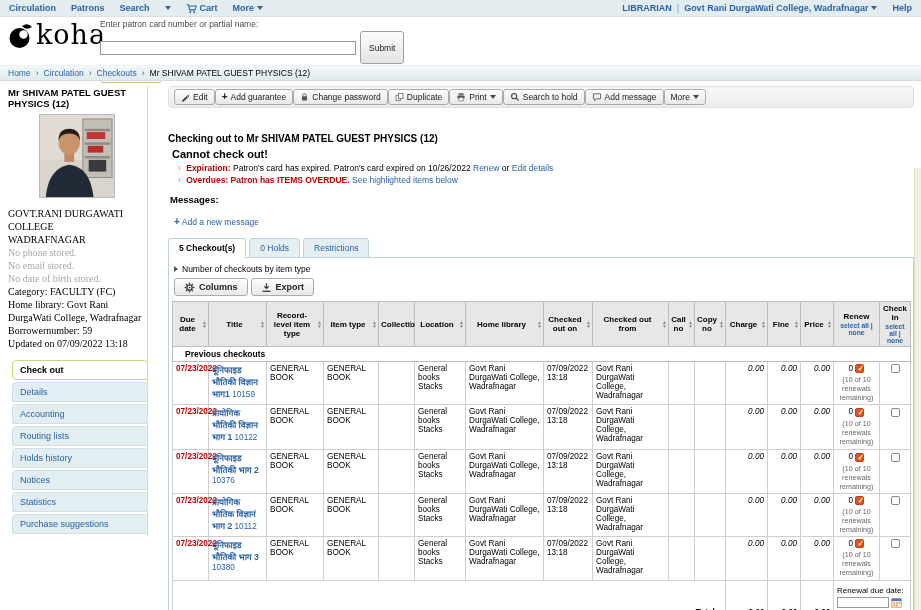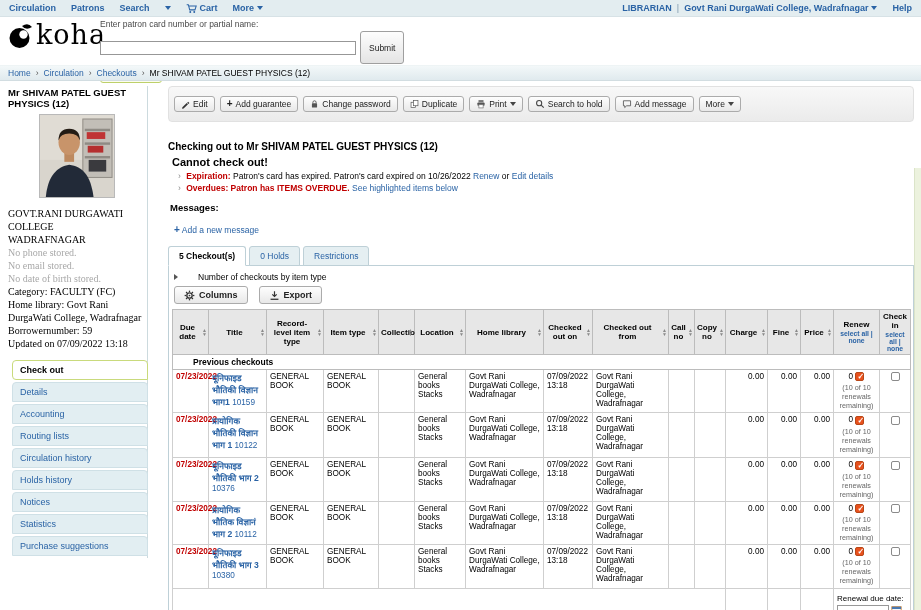--- a/index.html
+++ b/index.html
@@ -56,73 +56,73 @@
   .sidemenu { margin-top:10px; margin-right:-1px; }
   .sm-item {
     background:#e2eef2; border:1px solid #cfe0e6; border-radius:4px 4px 0 0;
     font-size:9px; color:#2a63a5; padding:4px 7px; margin:0 0 2px 6px; cursor:pointer;
   }
   .sm-item.active { background:#fff; color:#000; font-weight:bold; border:1px solid #c9da7c; border-radius:4px 4px 0 4px; }
 
   
   .toolbar {
     background:linear-gradient(#f8f8f8,#ebebeb); border:1px solid #e1e1e1; border-radius:4px;
-    padding:3px 5px; display:flex; gap:5px; align-items:center; height:36px;
+    padding:3px 5px; display:flex; align-items:center; height:22px;
   }
   .tb-btn {
     display:inline-flex; align-items:center; gap:3px; cursor:pointer;
     background:linear-gradient(#fefefe,#e8e8e8); border:1px solid #ababab; border-radius:3px;
     font-size:8.5px; color:#222; padding:2px 6px; height:16px; white-space:nowrap;
   }
   .tb-btn .caret { border-top-color:#444; }
   .plus-glyph::before { content:"+"; font-weight:bold; font-size:10px; line-height:8px; }
 
   
-  .heading1 { font-size:10px; font-weight:bold; margin:19px 0 2px 0; }
+  .heading1 { font-size:10px; font-weight:bold; margin:25px 0 2px 0; }
   .cannot { font-size:11px; font-weight:bold; margin:4px 0 3px 4px; }
   .warnline { font-size:8.5px; margin:2px 0 0 10px; }
   .warn-bullet::before { content:"\203A"; color:#888; margin-right:3px; }
   .messages-h { font-size:9.5px; font-weight:bold; margin:9px 0 0 2px; }
   .addmsg { font-size:8.5px; margin:12px 0 0 6px; display:flex; align-items:center; gap:2px; }
   .addmsg .plus-glyph::before { color:#2a63a5; }
 
   
   .co-tabs { display:flex; gap:3px; margin-top:11px; position:relative; z-index:2; }
   .co-tab {
     font-size:8.5px; padding:4px 10px; cursor:pointer;
     border:1px solid #bed0d7; border-radius:3px 3px 0 0; background:#e5eff2; color:#2a63a5; margin-bottom:-1px;
   }
   .co-tab.active { background:#fff; color:#000; font-weight:bold; border-bottom:1px solid #fff; }
   .panel { border:1px solid #bed0d7; background:#fff; padding:4px 3px 3px 3px; position:relative; z-index:1; }
-  .toggle-line { font-size:8.5px; display:flex; align-items:center; gap:20px; margin:2px 0 4px 2px; }
+  .toggle-line { font-size:8.5px; display:flex; align-items:center; gap:4px; margin:2px 0 4px 2px; }
   .tri-right { display:inline-block; width:0; height:0; border-top:3px solid transparent; border-bottom:3px solid transparent; border-left:4.5px solid #555; }
-  .small-btns { display:flex; gap:11px; margin:0 0 5px 2px; }
+  .small-btns { display:flex; gap:3px; margin:0 0 5px 2px; }
   .sm-btn {
     display:inline-flex; align-items:center; gap:4px; cursor:pointer;
     background:linear-gradient(#fefefe,#e8e8e8); border:1px solid #ababab; border-radius:3px;
     font-size:9px; font-weight:bold; color:#222; padding:3px 9px; height:18px;
   }
 
   
   table.co { border-collapse:collapse; table-layout:fixed; width:738px; }
   table.co th {
     background:#e7e7e7; border:1px solid #bcbcbc; font-size:8px; font-weight:bold;
     text-align:center; vertical-align:middle; padding:2px 8px 2px 2px; position:relative; cursor:pointer; height:37px;
   }
   table.co th.nosort { padding:2px; cursor:default; }
   .sort { position:absolute; right:1px; top:50%; transform:translateY(-50%); color:#8a8a8a; font-size:5px; line-height:4px; text-align:center; }
   .sort::before { content:"\25B2"; display:block; }
   .sort::after { content:"\25BC"; display:block; }
   .hdr-links { font-size:6.8px; font-weight:bold; color:#2a63a5; margin-top:1px; }
   table.co td { border:1px solid #cfcfcf; font-size:8.2px; padding:2px 3px; vertical-align:top; background:#fff; }
-  tr.sectionrow td { font-weight:bold; font-size:8.5px; border-color:#bcbcbc; padding:2px 20px; }
+  tr.sectionrow td { font-weight:bold; font-size:8.5px; border-color:#bcbcbc; padding:2px 12px; }
   .duedate { font-size:8.2px; }
   .title-link { font-weight:bold; color:#2a63a5; font-size:8.6px; cursor:pointer; }
   .barcode-link { color:#2a63a5; font-size:8.2px; cursor:pointer; }
-  td.num { text-align:right; }
+  td.num { text-align:right;font-style:italic; }
   td.center { text-align:center; }
   .renewnote { color:#666; font-size:7.2px; line-height:1.25; margin-top:2px; }
   .cb { display:inline-block; width:9px; height:9px; border:1px solid #8a8a8a; background:#fff; border-radius:2px; vertical-align:middle; position:relative; cursor:pointer; }
   .cb.checked { background:#e8511d; border-color:#b84718; }
   .cb.checked::after { content:"\2713"; color:#fff; font-size:8px; font-weight:bold; position:absolute; left:1px; top:-1px; }
   tr.totalsrow td { vertical-align:middle; height:64px; }
   .totals-label { text-align:right; font-weight:bold; font-size:8.5px; }
   .renew-due-label { font-size:8px; }
   .due-input-row { display:flex; align-items:center; gap:2px; margin:2px 0 3px 0; }
   .due-input-row input { width:52px; height:11px; border:1px solid #979797; font-size:8px; padding:0 2px; }
@@ -234,21 +234,20 @@
       <div>Category: FACULTY (FC)</div>
       <div>Home library: Govt Rani DurgaWati College, Wadrafnagar</div>
       <div>Borrowernumber: 59</div>
       <div>Updated on 07/09/2022 13:18</div>
     </div>
     <div class="sidemenu">
       <div class="sm-item active">Check out</div>
       <div class="sm-item">Details</div>
       <div class="sm-item">Accounting</div>
       <div class="sm-item">Routing lists</div>
-      <div class="sm-item">Circulation history</div>
       <div class="sm-item">Holds history</div>
       <div class="sm-item">Notices</div>
       <div class="sm-item">Statistics</div>
       <div class="sm-item">Purchase suggestions</div>
     </div>
   </div>
 
   <div class="main">
     <div class="toolbar">
       <span class="tb-btn">

